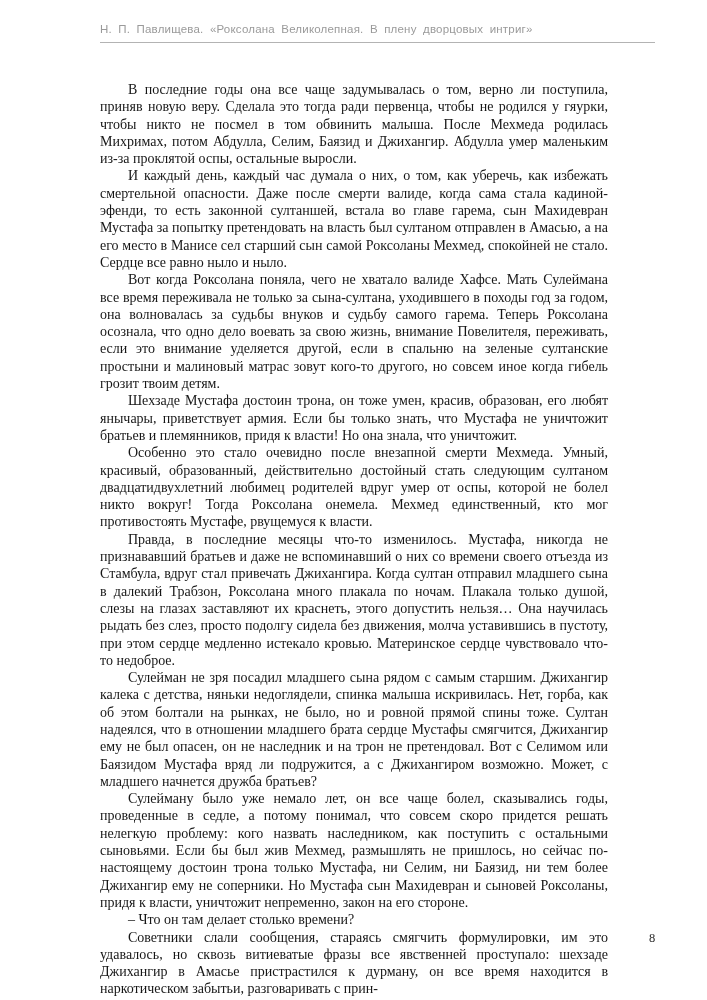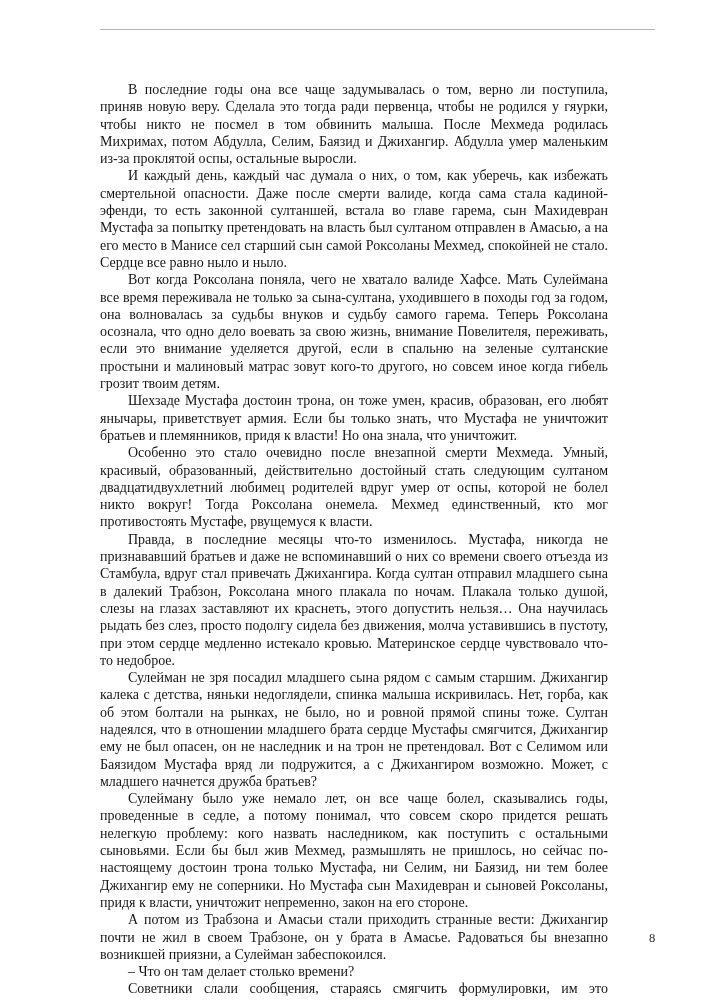--- a/index.html
+++ b/index.html
@@ -62,32 +62,32 @@
     color: #2b2b2b;
     font-family: "Liberation Serif", serif;
   }
 </style>
 </head>
 <body>
 
 <div class="page">
 
   <div class="running-header">
+    <div class="title">Н. П. Павлищева. «Роксолана Великолепная. В плену дворцовых интриг»</div>
     <hr class="rule">
   </div>
 
   <div class="body-text">
       <p class="para">В последние годы она все чаще задумывалась о том, верно ли поступила, приняв новую веру. Сделала это тогда ради первенца, чтобы не родился у гяурки, чтобы никто не посмел в том обвинить малыша. После Мехмеда родилась Михримах, потом Абдулла, Селим, Баязид и Джихангир. Абдулла умер маленьким из-за проклятой оспы, остальные выросли.</p>
       <p class="para">И каждый день, каждый час думала о них, о том, как уберечь, как избежать смертельной опасности. Даже после смерти валиде, когда сама стала кадиной-эфенди, то есть законной султаншей, встала во главе гарема, сын Махидевран Мустафа за попытку претендовать на власть был султаном отправлен в Амасью, а на его место в Манисе сел старший сын самой Роксоланы Мехмед, спокойней не стало. Сердце все равно ныло и ныло.</p>
       <p class="para">Вот когда Роксолана поняла, чего не хватало валиде Хафсе. Мать Сулеймана все время переживала не только за сына-султана, уходившего в походы год за годом, она волновалась за судьбы внуков и судьбу самого гарема. Теперь Роксолана осознала, что одно дело воевать за свою жизнь, внимание Повелителя, переживать, если это внимание уделяется другой, если в спальню на зеленые султанские простыни и малиновый матрас зовут кого-то другого, но совсем иное когда гибель грозит твоим детям.</p>
       <p class="para">Шехзаде Мустафа достоин трона, он тоже умен, красив, образован, его любят янычары, приветствует армия. Если бы только знать, что Мустафа не уничтожит братьев и племянников, придя к власти! Но она знала, что уничтожит.</p>
       <p class="para">Особенно это стало очевидно после внезапной смерти Мехмеда. Умный, красивый, образованный, действительно достойный стать следующим султаном двадцатидвухлетний любимец родителей вдруг умер от оспы, которой не болел никто вокруг! Тогда Роксолана онемела. Мехмед единственный, кто мог противостоять Мустафе, рвущемуся к власти.</p>
       <p class="para">Правда, в последние месяцы что-то изменилось. Мустафа, никогда не признававший братьев и даже не вспоминавший о них со времени своего отъезда из Стамбула, вдруг стал привечать Джихангира. Когда султан отправил младшего сына в далекий Трабзон, Роксолана много плакала по ночам. Плакала только душой, слезы на глазах заставляют их краснеть, этого допустить нельзя… Она научилась рыдать без слез, просто подолгу сидела без движения, молча уставившись в пустоту, при этом сердце медленно истекало кровью. Материнское сердце чувствовало что-то недоброе.</p>
       <p class="para">Сулейман не зря посадил младшего сына рядом с самым старшим. Джихангир калека с детства, няньки недоглядели, спинка малыша искривилась. Нет, горба, как об этом болтали на рынках, не было, но и ровной прямой спины тоже. Султан надеялся, что в отношении младшего брата сердце Мустафы смягчится, Джихангир ему не был опасен, он не наследник и на трон не претендовал. Вот с Селимом или Баязидом Мустафа вряд ли подружится, а с Джихангиром возможно. Может, с младшего начнется дружба братьев?</p>
       <p class="para">Сулейману было уже немало лет, он все чаще болел, сказывались годы, проведенные в седле, а потому понимал, что совсем скоро придется решать нелегкую проблему: кого назвать наследником, как поступить с остальными сыновьями. Если бы был жив Мехмед, размышлять не пришлось, но сейчас по-настоящему достоин трона только Мустафа, ни Селим, ни Баязид, ни тем более Джихангир ему не соперники. Но Мустафа сын Махидевран и сыновей Роксоланы, придя к власти, уничтожит непременно, закон на его стороне.</p>
-      <p class="para">А потом из Трабзона и Амасьи стали приходить странные вести: Джихангир почти не жил в своем Трабзоне, он у брата в Амасье. Радоваться бы внезапно возникшей приязни, а Сулейман забеспокоился.</p>
       <p class="para">– Что он там делает столько времени?</p>
       <p class="para">Советники слали сообщения, стараясь смягчить формулировки, им это удавалось, но сквозь витиеватые фразы все явственней проступало: шехзаде Джихангир в Амасье пристрастился к дурману, он все время находится в наркотическом забытьи, разговаривать с прин-</p>
     </div>
 
   <div class="page-number">8</div>
 
 </div>
 
 </body></html>

